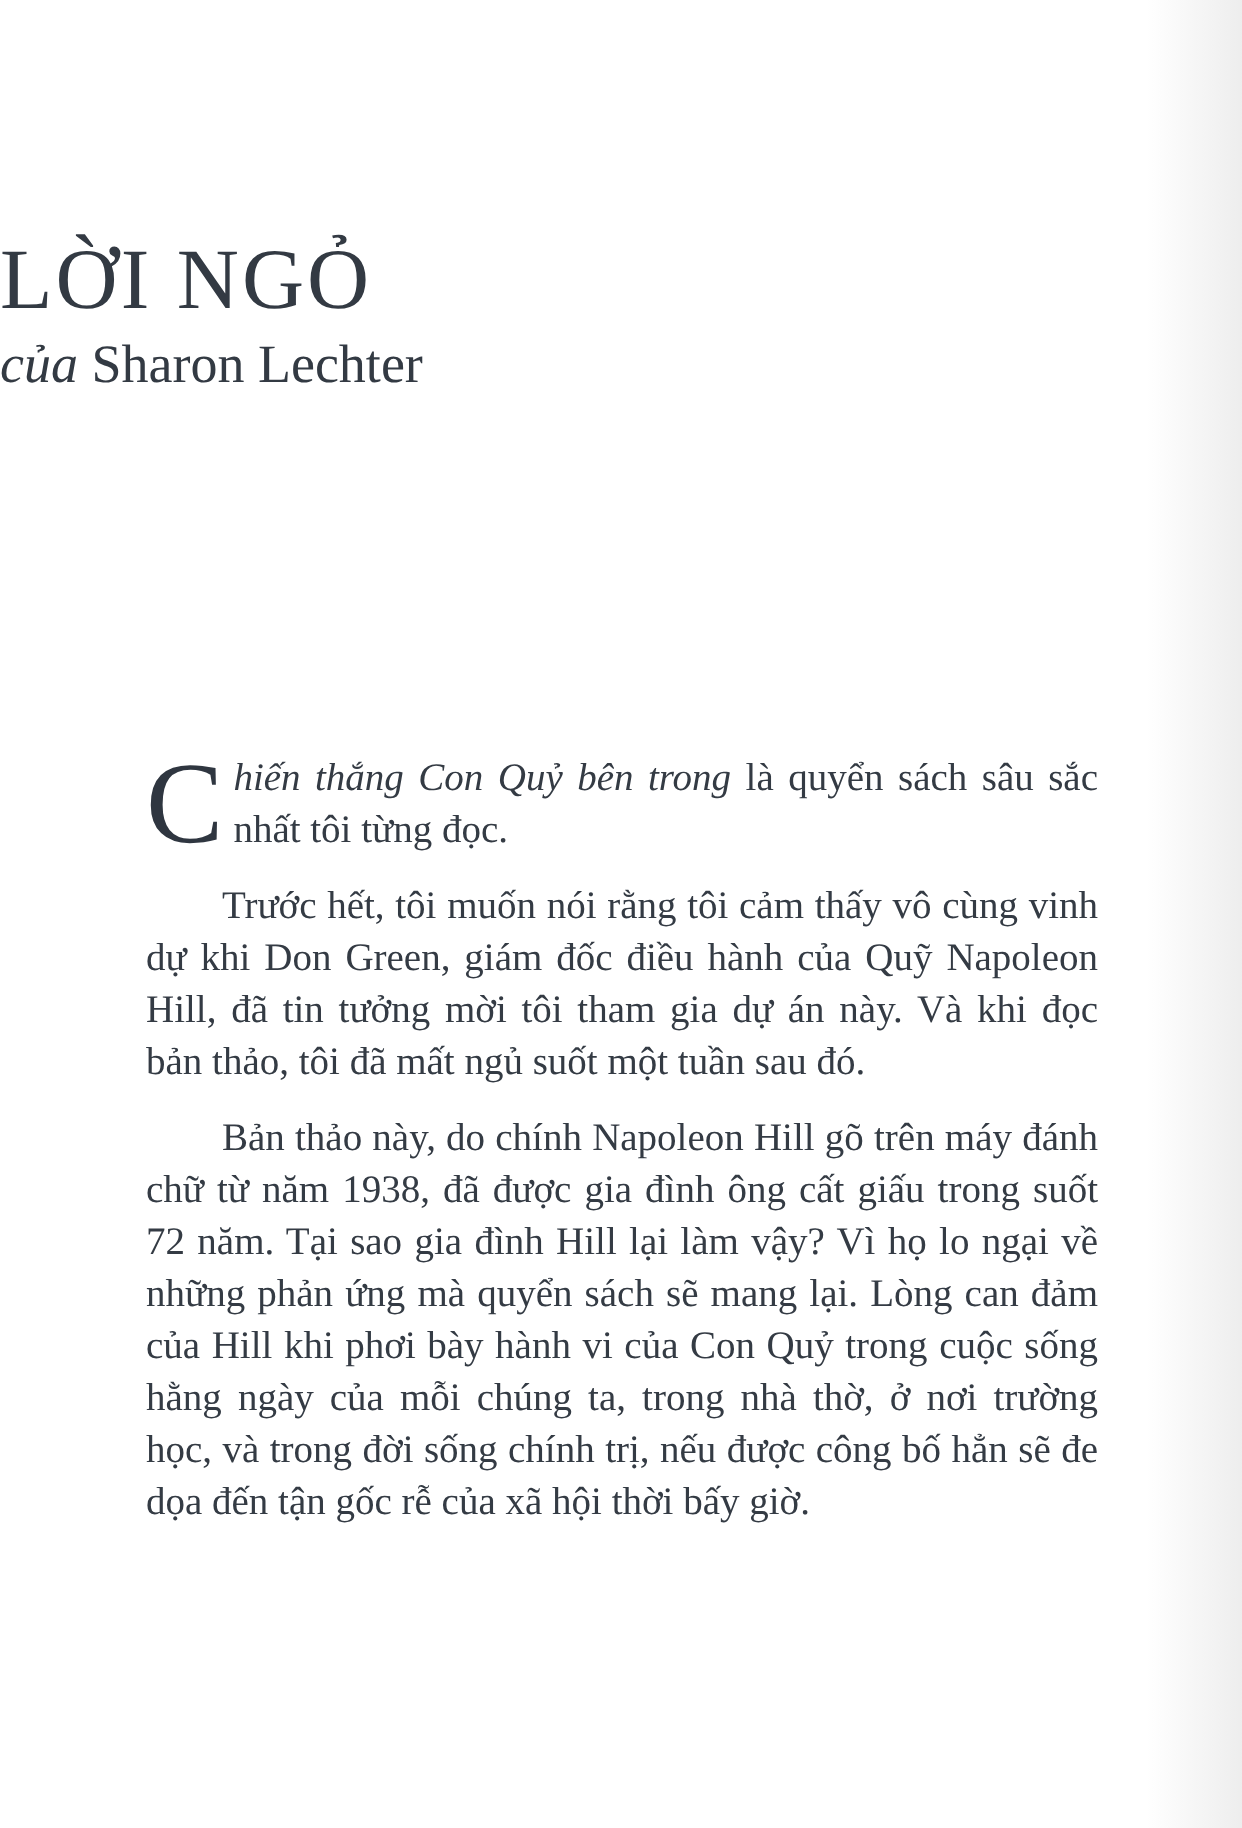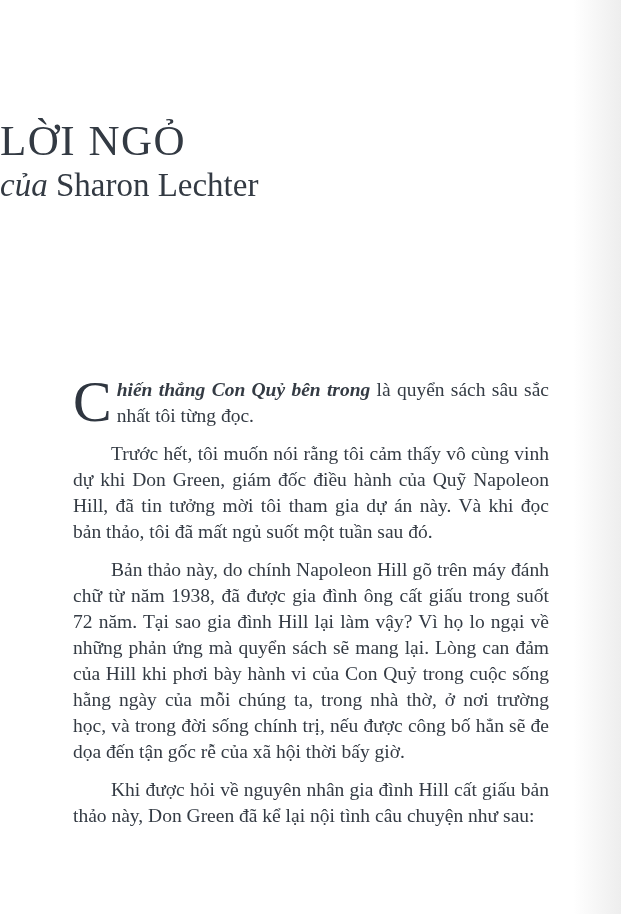--- a/index.html
+++ b/index.html
@@ -36,21 +36,21 @@
   .chapter-title {
     margin: 0;
     font-size: 43px;
     font-weight: normal;
     letter-spacing: 1.5px;
     line-height: 1.15;
     color: #333a43;
   }
   .chapter-byline {
     margin: 2px 16px 0 0;
-    font-size: 33px;
+    font-size: 27px;
     line-height: 1.15;
     color: #333a43;
   }
   .chapter-byline em {
     font-style: italic;
   }
   .body-text {
     position: absolute;
     top: 377px;
     left: 73px;
@@ -69,38 +69,36 @@
   }
   .dropcap {
     float: left;
     font-size: 58px;
     line-height: 45px;
     padding: 2px 5px 0 0;
     color: #2f3640;
   }
   .book-title-ref {
     font-style: italic;
-    font-weight: bold;
   }
 </style>
 </head>
 <body>
 
 <div class="page">
 
   <header class="chapter-header">
     <h1 class="chapter-title">LỜI NGỎ</h1>
     <p class="chapter-byline"><em>của</em><span> Sharon Lechter</span></p>
   </header>
 
   <main class="body-text">
     <p class="para"><span class="dropcap">C</span><em class="book-title-ref">hiến thắng Con Quỷ bên trong</em><span> là quyển sách sâu sắc nhất tôi từng đọc.</span></p>
 
     <p class="para indent">Trước hết, tôi muốn nói rằng tôi cảm thấy vô cùng vinh dự khi Don Green, giám đốc điều hành của Quỹ Napoleon Hill, đã tin tưởng mời tôi tham gia dự án này. Và khi đọc bản thảo, tôi đã mất ngủ suốt một tuần sau đó.</p>
 
     <p class="para indent">Bản thảo này, do chính Napoleon Hill gõ trên máy đánh chữ từ năm 1938, đã được gia đình ông cất giấu trong suốt 72 năm. Tại sao gia đình Hill lại làm vậy? Vì họ lo ngại về những phản ứng mà quyển sách sẽ mang lại. Lòng can đảm của Hill khi phơi bày hành vi của Con Quỷ trong cuộc sống hằng ngày của mỗi chúng ta, trong nhà thờ, ở nơi trường học, và trong đời sống chính trị, nếu được công bố hẳn sẽ đe dọa đến tận gốc rễ của xã hội thời bấy giờ.</p>
 
-    <p class="para indent">Khi được hỏi về nguyên nhân gia đình Hill cất giấu bản thảo này, Don Green đã kể lại nội tình câu chuyện như sau:</p>
   </main>
 
   <div class="page-edge-shade"></div>
 
 </div>
 
 </body></html>

